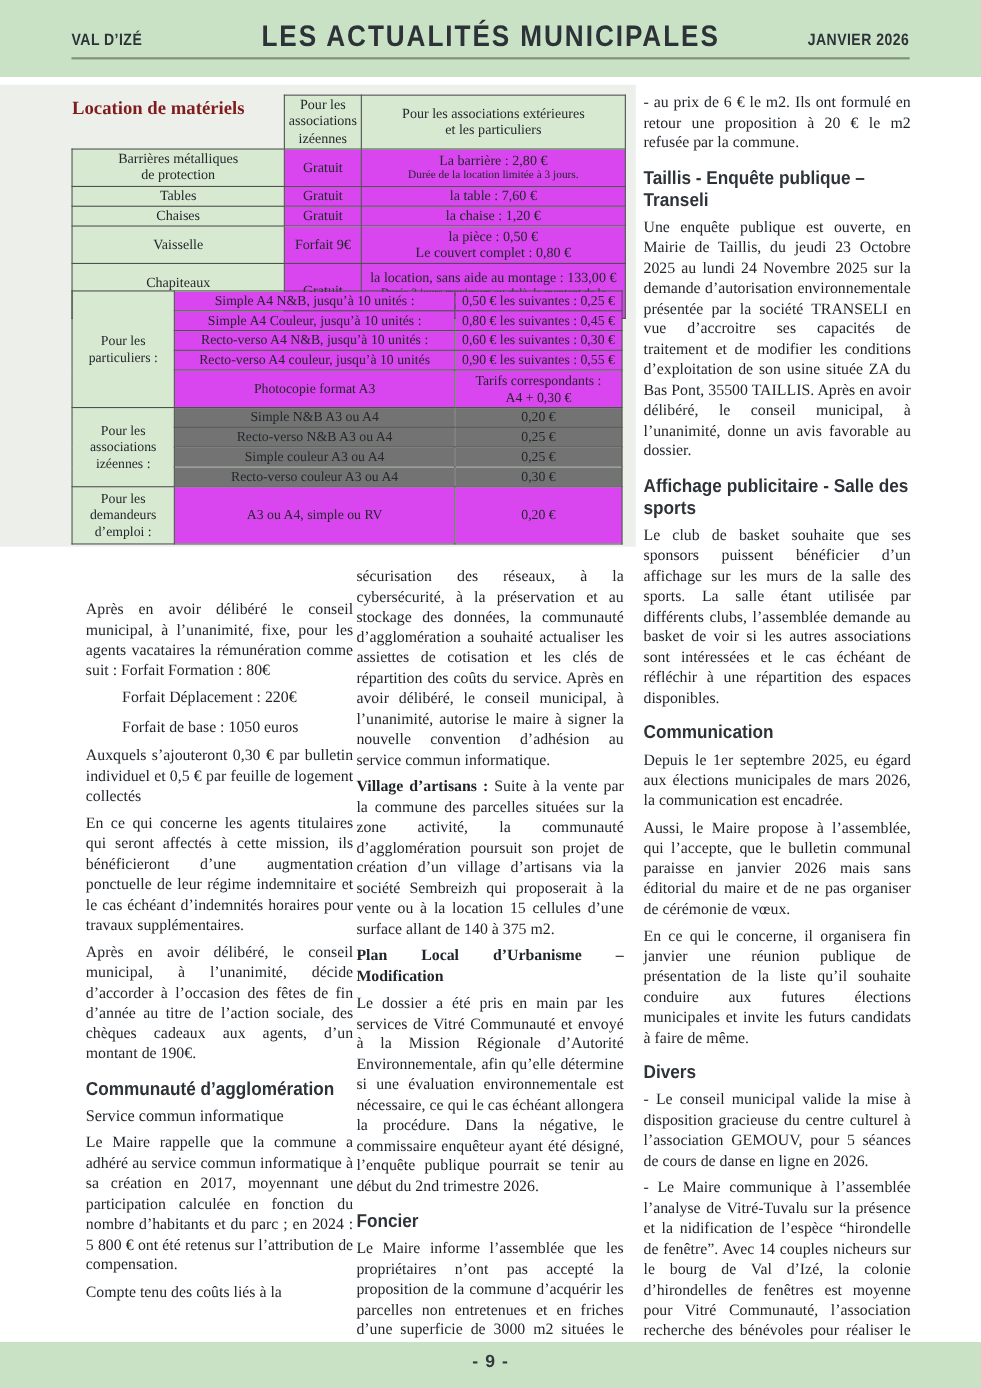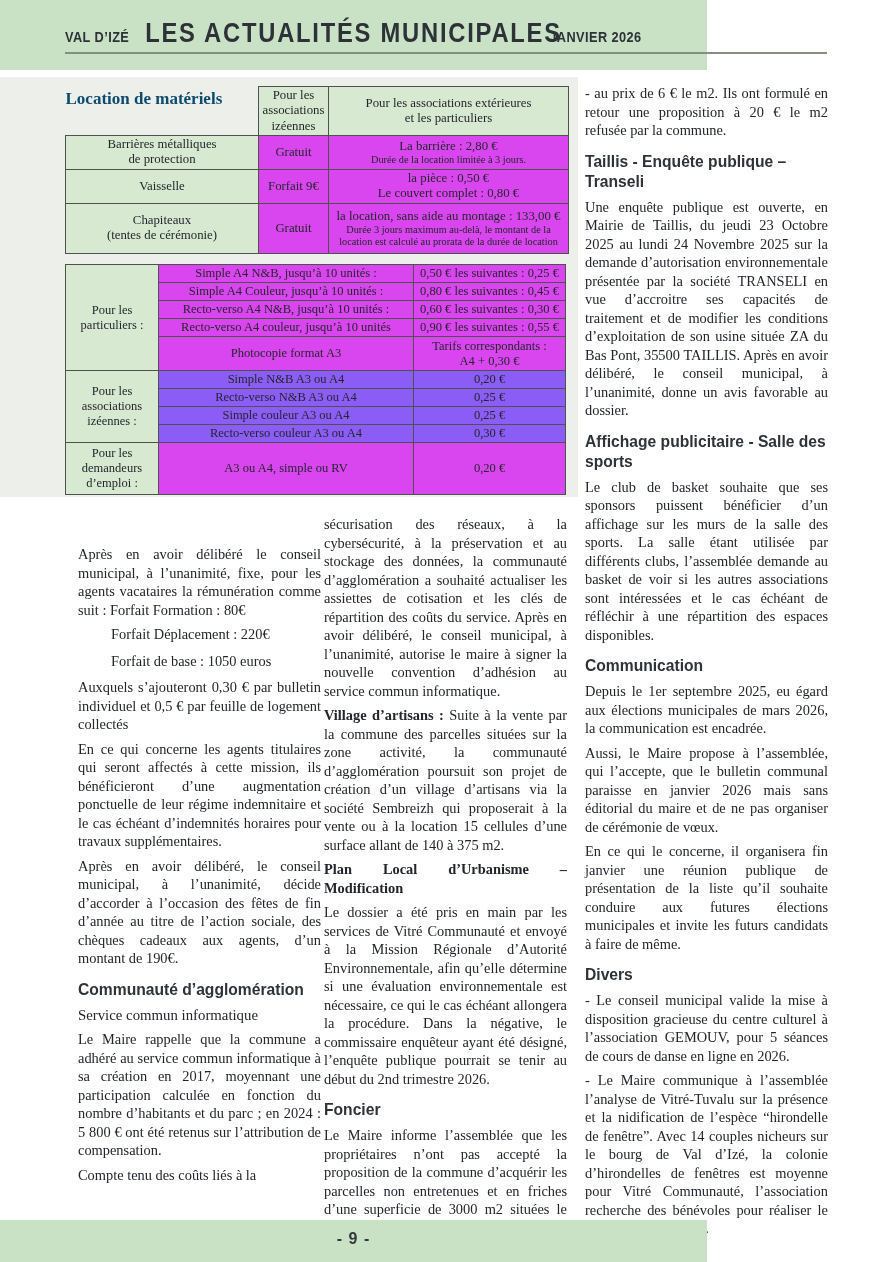--- a/index.html
+++ b/index.html
@@ -4,21 +4,21 @@
 <style>
   html,body{margin:0;padding:0;}
   body{
     width:892px;height:1262px;position:relative;background:#ffffff;
     font-family:"Liberation Serif", serif;color:#22262b;
     -webkit-font-smoothing:antialiased;
   }
   .page{position:absolute;inset:0;overflow:hidden;}
 
   
-  .band{position:absolute;left:0;width:707px;background:#c9e1c5;}
+  .band{position:absolute;left:0;width:892px;background:#c9e1c5;}
   .band.header{top:0;height:70px;}
   .hdr-left{position:absolute;left:65px;top:28px;
     font-family:"Liberation Sans",sans-serif;font-weight:bold;font-size:15px;
     letter-spacing:.5px;color:#2c3237;transform:scaleX(.85);transform-origin:left;}
   .hdr-title{position:absolute;left:0;right:0;top:18px;text-align:center;
     font-family:"Liberation Sans",sans-serif;font-weight:bold;font-size:27px;
     letter-spacing:2px;color:#2c3237;transform:scaleX(.88);}
   .hdr-right{position:absolute;right:65px;top:28px;
     font-family:"Liberation Sans",sans-serif;font-weight:bold;font-size:15px;
     letter-spacing:.5px;color:#2c3237;transform:scaleX(.85);transform-origin:right;}
@@ -26,28 +26,28 @@
 
   
   .panel{position:absolute;left:0;top:77px;width:578px;height:420px;background:#edefeb;}
 
   
   table{border-collapse:collapse;table-layout:fixed;color:#23272c;}
   td,th{border:1px solid #4d524d;padding:1px 3px;font-weight:normal;vertical-align:middle;
         text-align:center;overflow:hidden;}
   .green{background:#d8e9d1;}
   .cell{background:#d946ef;}
-  .lg{background:#8b5cf6;}
+  .lg{background:#737373;}
   .pre{white-space:pre-line;}
   .note{font-size:10.3px;line-height:1.15;display:block;}
   .main-price{font-size:12.8px;display:block;line-height:1.2;}
 
   .t1{position:absolute;left:65px;top:86px;width:503px;font-size:12.8px;line-height:1.2;}
   .t1 .title-cell{border:none;background:transparent;text-align:left;vertical-align:top;
-      font-weight:bold;font-size:17px;padding:2px 0 0 0;color:#0c4a6e;}
+      font-weight:bold;font-size:17px;padding:2px 0 0 0;color:#7f1d1d;}
   .t1 tr.head{height:48px;}
   .t1 tr.r1{height:32px;} .t1 tr.r2,.t1 tr.r3{height:17px;}
   .t1 tr.r4{height:34px;} .t1 tr.r5{height:50px;}
 
   .t2{position:absolute;left:65px;top:264px;width:500px;font-size:12.5px;line-height:1.2;}
   .t2 tr{height:18px;}
   .t2 tr.tall{height:34px;}
   .t2 tr.xtall{height:52px;}
   .t2 .price{white-space:nowrap;}
 
@@ -101,20 +101,30 @@
 et les particuliers</th>
     </tr>
     <tr class="r1">
       <td class="green pre">Barrières métalliques
 de protection</td>
       <td class="cell">Gratuit</td>
       <td class="cell">
             <span class="main-price">La barrière : 2,80 €</span>
             <span class="note pre">Durée de la location limitée à 3 jours.</span>
           </td>
+    </tr>
+    <tr class="r2">
+      <td class="green">Tables</td>
+      <td class="cell">Gratuit</td>
+      <td class="cell">la table : 7,60 €</td>
+    </tr>
+    <tr class="r3">
+      <td class="green">Chaises</td>
+      <td class="cell">Gratuit</td>
+      <td class="cell">la chaise : 1,20 €</td>
     </tr>
     <tr class="r4">
       <td class="green">Vaisselle</td>
       <td class="cell">Forfait 9€</td>
       <td class="cell pre">la pièce : 0,50 €
 Le couvert complet : 0,80 €</td>
     </tr>
     <tr class="r5">
       <td class="green pre">Chapiteaux
 (tentes de cérémonie)</td>

